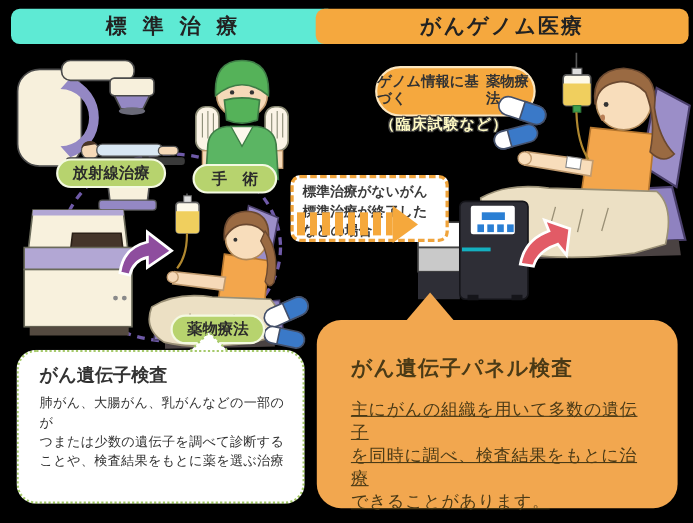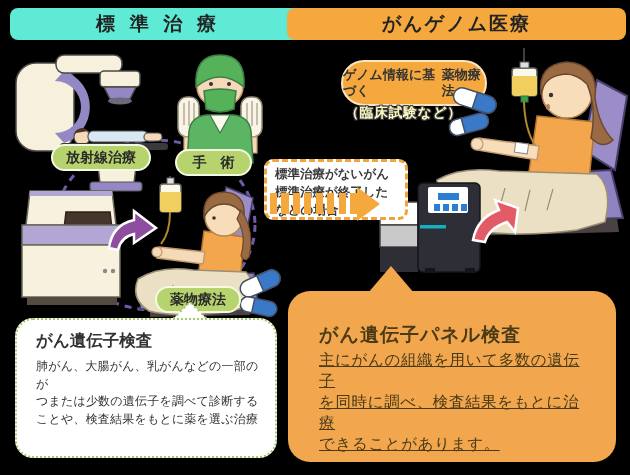--- a/index.html
+++ b/index.html
@@ -49,21 +49,21 @@
   .white-bubble{left:15px;top:318px;width:262px;height:140px;background:#fff;
        border:2px dotted #a5c96a;border-radius:18px;box-sizing:border-box;
        padding:10px 14px 0 19px;}
   .white-bubble .title{font-size:16.5px;font-weight:bold;color:#333;margin-bottom:6px;}
   .white-bubble .body div{font-size:12px;color:#333;line-height:17.6px;letter-spacing:0.2px;}
 
   
   .orange-bubble{left:288px;top:291px;width:328px;height:171px;background:#f2a74f;
        border-radius:22px;box-sizing:border-box;padding:31px 24px 0 31px;}
   .orange-bubble .title{font-size:19px;font-weight:600;color:#4a3a16;letter-spacing:1px;
-       margin-bottom:2px;}
+       margin-bottom:14px;}
   .orange-bubble .body div{font-size:15.5px;color:#4a3a16;line-height:21px;
        letter-spacing:0.6px;font-weight:500;text-decoration:underline;}
   .orange-tail{left:368px;top:266px;width:0;height:0;border-left:23px solid transparent;
        border-right:23px solid transparent;border-bottom:27px solid #f2a74f;}
 </style>
 </head>
 <body>
 
 <div class="stage">
 

